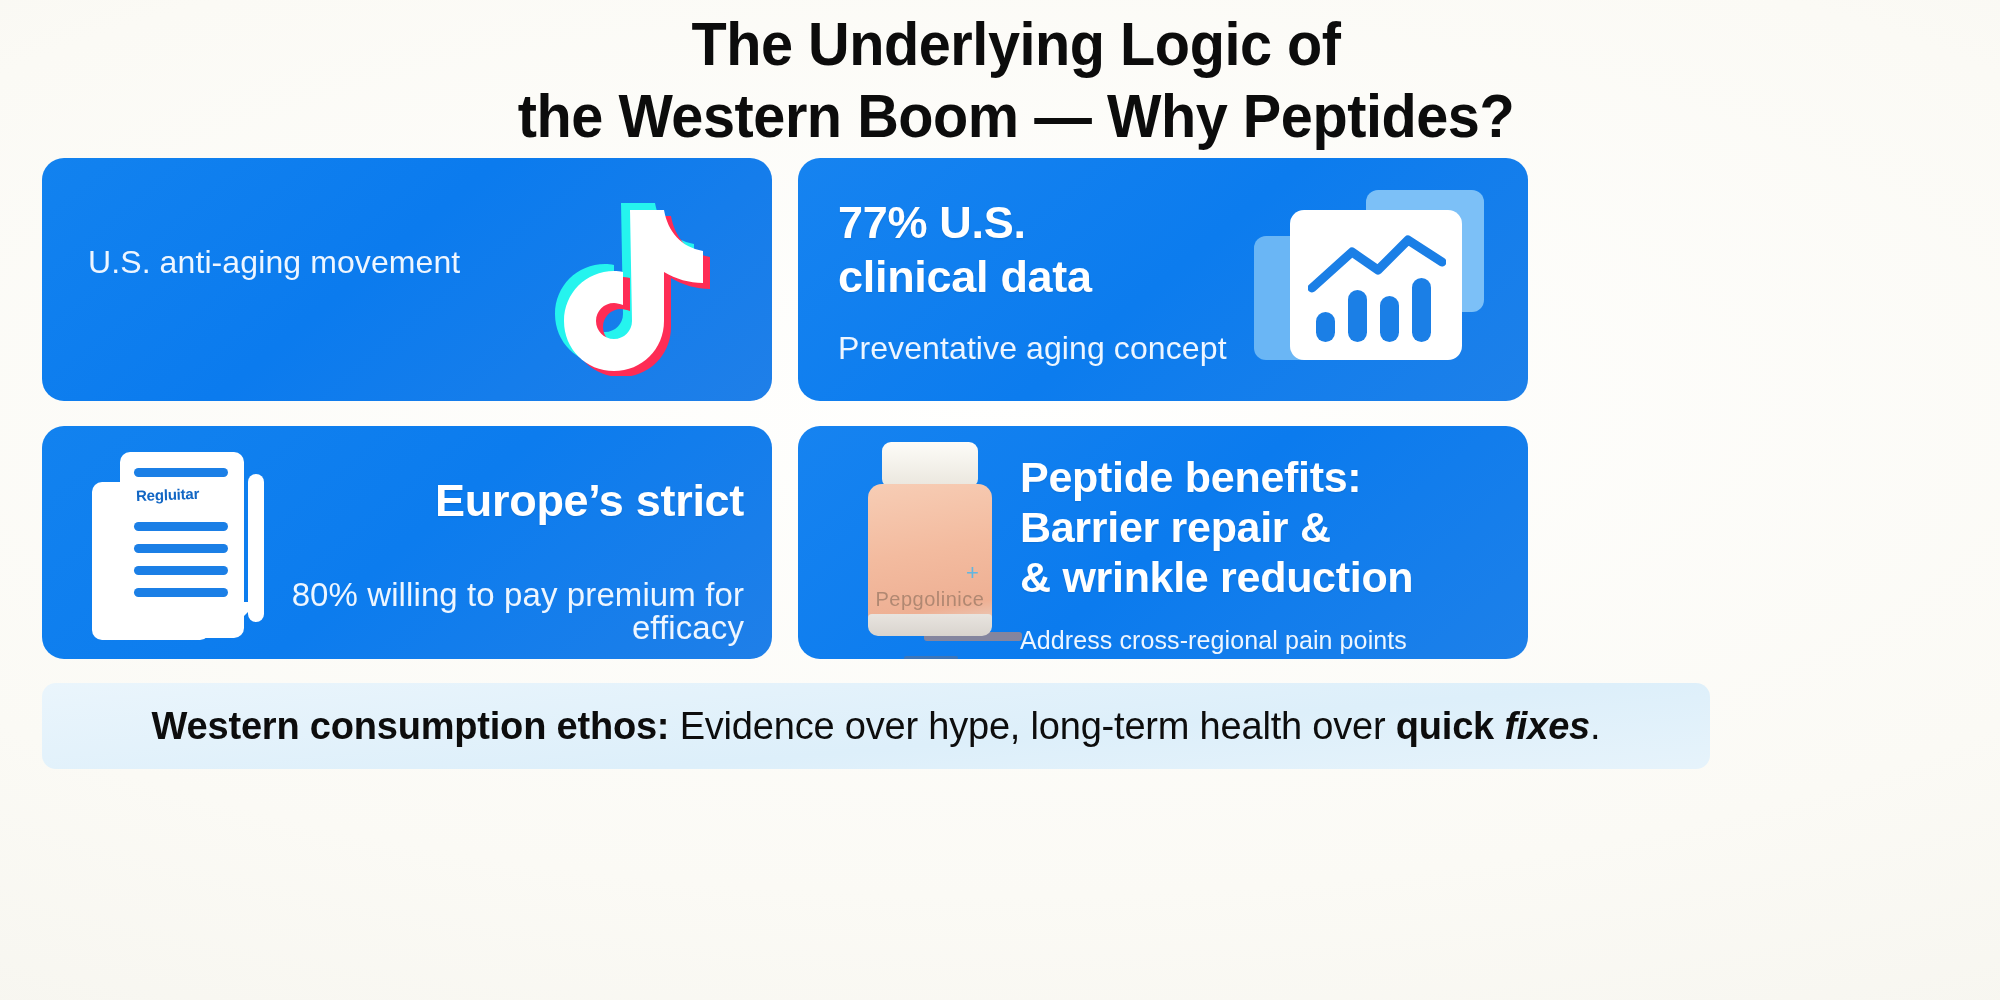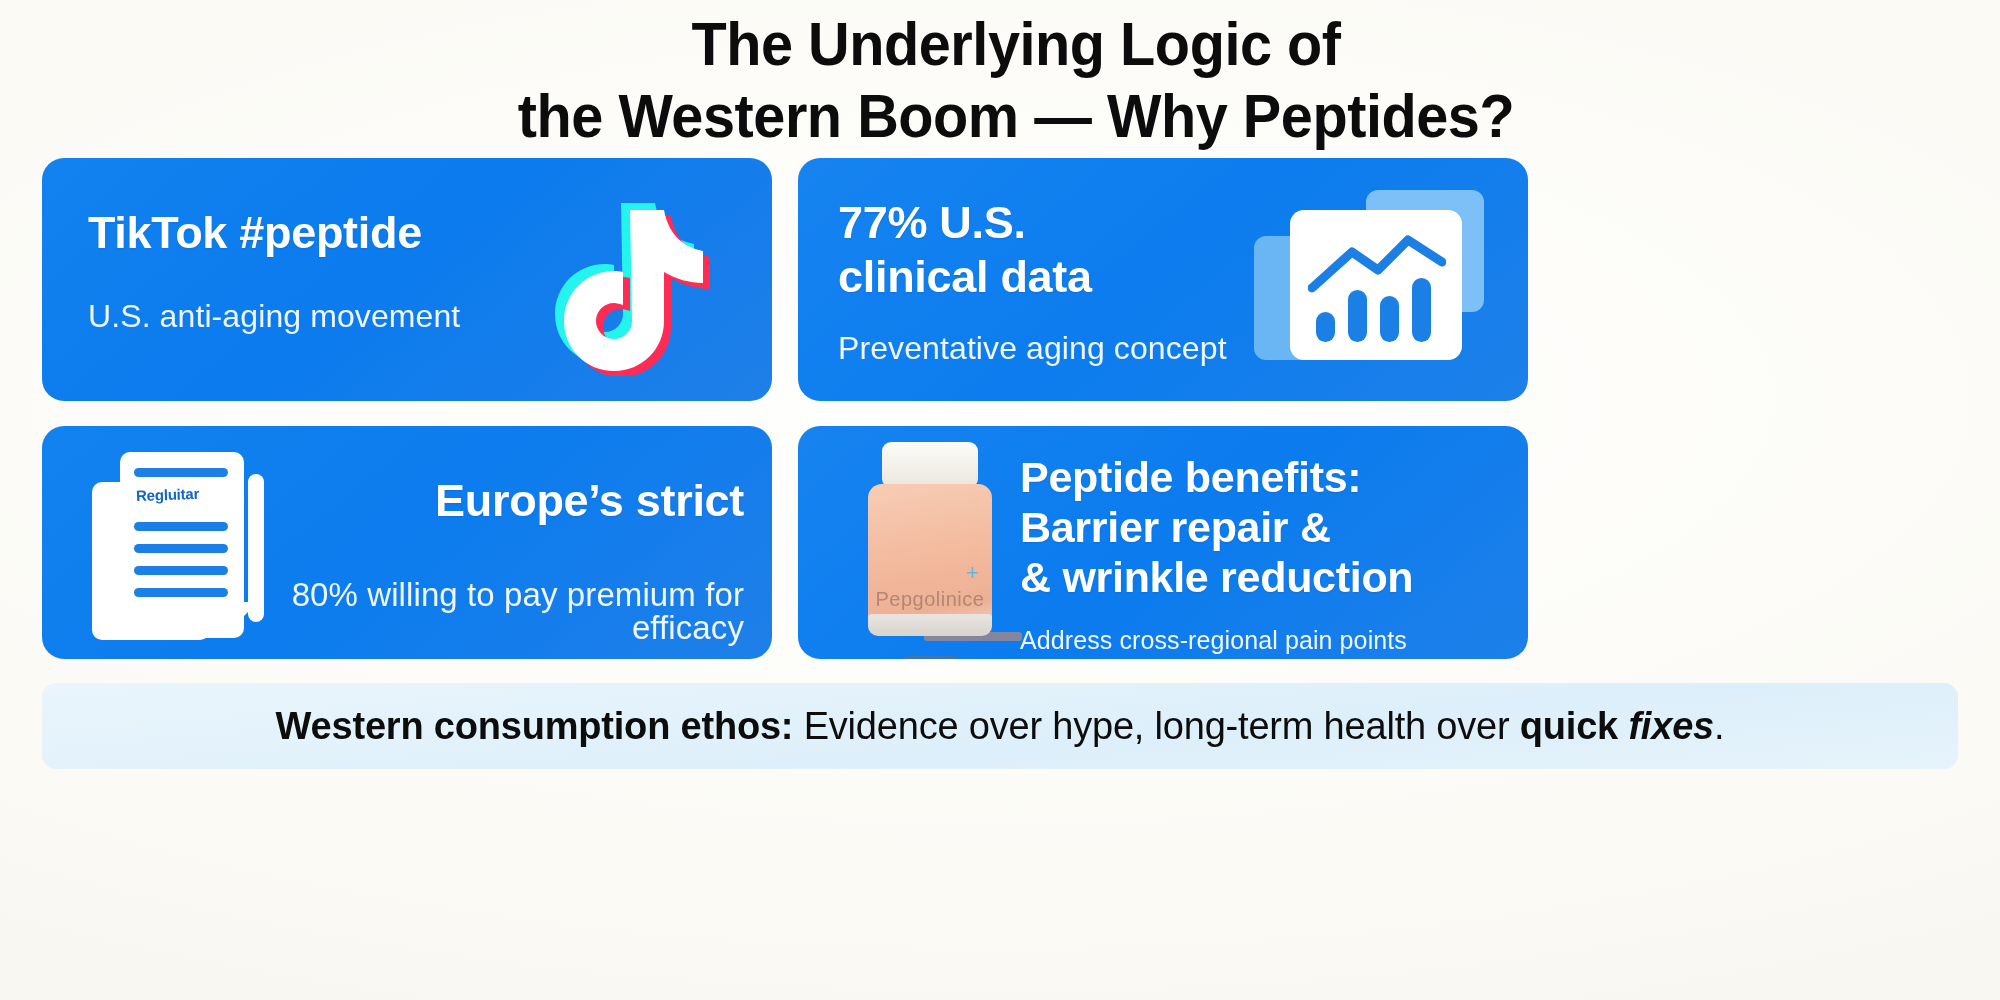--- a/index.html
+++ b/index.html
@@ -152,21 +152,21 @@
     top: 26px;
   }
   .c4 .headline { font-size: 43px; line-height: 50px; }
   .c4 .sub { margin-top: 22px; font-size: 25px; line-height: 32px; }
 
   
   .banner {
     position: absolute;
     left: 42px;
     top: 683px;
-    width: 1916px;
+    width: 1668px;
     height: 86px;
     border-radius: 14px;
     background: linear-gradient(175deg, #eaf5fc 0%, #ddeffa 60%, #e6f3fb 100%);
     display: flex;
     align-items: center;
     justify-content: center;
   }
   .banner-text {
     font-family: "Liberation Sans", sans-serif;
     font-size: 38px;
@@ -276,21 +276,20 @@
 <div class="title-wrap">
   <div class="title-line">The Underlying Logic of</div>
   <div class="title-line">the Western Boom — Why Peptides?</div>
 </div>
 
 <div class="grid">
 
   <div class="card c1">
     <div class="card-inner">
       <div class="text-col">
-        <div class="headline">TikTok #peptide</div>
         <div class="sub">U.S. anti-aging movement</div>
       </div>
       <div class="tiktok-icon">
         <svg viewBox="0 0 190 180" width="190" height="180">
 
           <g transform="translate(-9,-7)">
             <path d="M108 14 h34 c4 22 17 37 39 41 v32 c-14 0 -27 -4 -39 -11 v49
                      c0 28 -22 50 -50 50 c-28 0 -50 -22 -50 -50 c0 -28 22 -50 50 -50
                      c3 0 6 0 9 1 v33 c-3 -1 -6 -2 -9 -2 c-10 0 -18 8 -18 18
                      c0 10 8 18 18 18 c10 0 18 -8 18 -18 z" fill="#25f4ee"></path>

